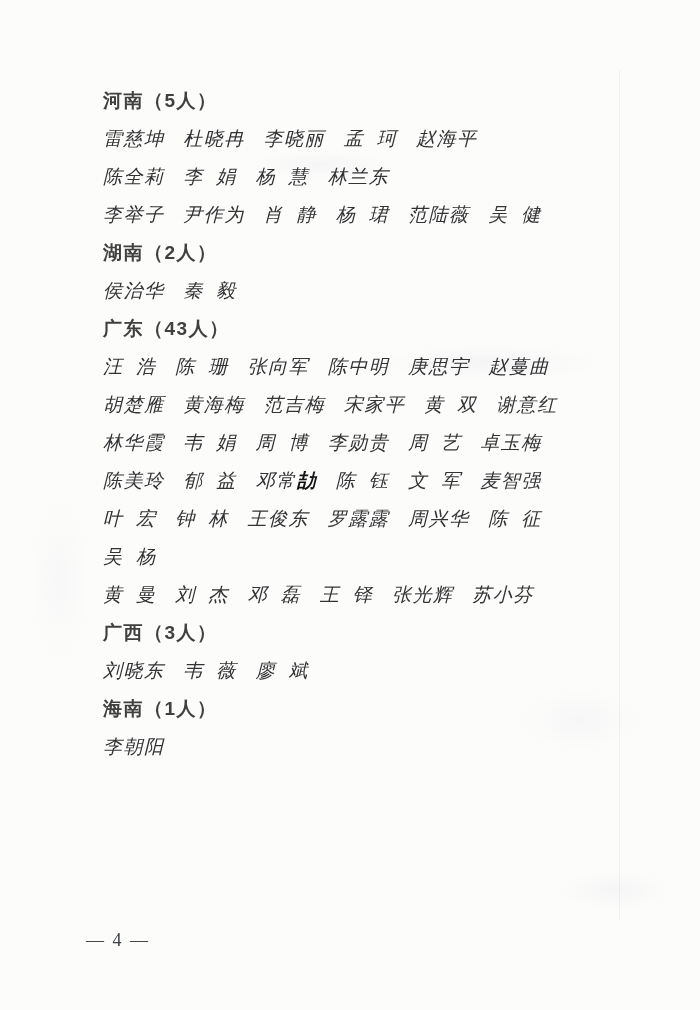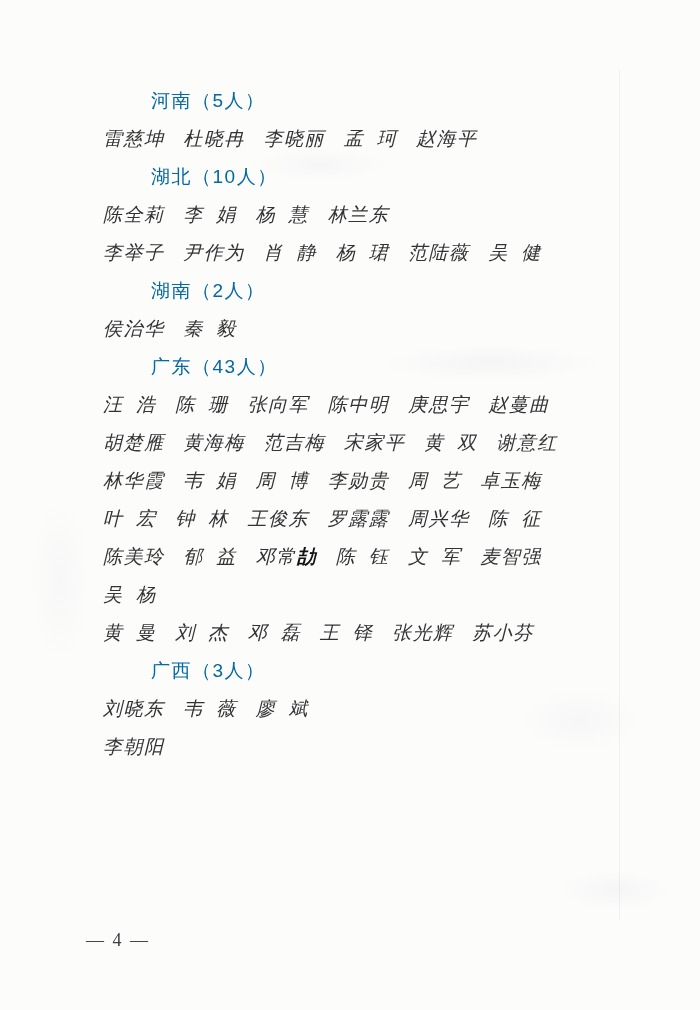--- a/index.html
+++ b/index.html
@@ -48,23 +48,22 @@
   }
   .tline {
     height: 38px;
     line-height: 38px;
     font-size: 19px;
     letter-spacing: 1.5px;
     white-space: pre-wrap;
   }
   .heading {
     font-family: "Liberation Sans", "DejaVu Sans", sans-serif;
-    font-weight: 400;
-    color: #0369a1;
-    margin-left: 48px;
+    font-weight: 700;
+    color: #404040;
   }
   .names {
     color: #333336;
     font-style: italic;
   }
   .bold-char {
     font-weight: 700;
     color: #121214;
   }
   .footer {
@@ -88,39 +87,39 @@
   <div class="scan-noise noise-3"></div>
   <div class="scan-noise noise-4"></div>
   <div class="scan-noise noise-5"></div>
   <div class="edge-line"></div>
 
   <div class="content">
 
     <div class="tline heading">河南（5人）</div>
     <div class="tline names">雷慈坤   杜晓冉   李晓丽   孟  珂   赵海平</div>
 
-    <div class="tline heading">湖北（10人）</div>
     <div class="tline names">陈全莉   李  娟   杨  慧   林兰东</div>
     <div class="tline names">李举子   尹作为   肖  静   杨  珺   范陆薇   吴  健</div>
 
     <div class="tline heading">湖南（2人）</div>
     <div class="tline names">侯治华   秦  毅</div>
 
     <div class="tline heading">广东（43人）</div>
     <div class="tline names">汪  浩   陈  珊   张向军   陈中明   庚思宇   赵蔓曲</div>
     <div class="tline names">胡楚雁   黄海梅   范吉梅   宋家平   黄  双   谢意红</div>
     <div class="tline names">林华霞   韦  娟   周  博   李勋贵   周  艺   卓玉梅</div>
+    <div class="tline names"><span>陈美玲   郁  益   邓常</span><span class="bold-char">劼</span><span>   陈  钰   文  军   麦智强</span></div>
     <div class="tline names">叶  宏   钟  林   王俊东   罗露露   周兴华   陈  征</div>
-    <div class="tline names"><span>陈美玲   郁  益   邓常</span><span class="bold-char">劼</span><span>   陈  钰   文  军   麦智强</span></div>
     <div class="tline names">吴  杨</div>
     <div class="tline names">黄  曼   刘  杰   邓  磊   王  铎   张光辉   苏小芬</div>
 
     <div class="tline heading">广西（3人）</div>
     <div class="tline names">刘晓东   韦  薇   廖  斌</div>
 
+    <div class="tline heading">海南（1人）</div>
     <div class="tline names">李朝阳</div>
 
 
   </div>
 
   <div class="footer">— 4 —</div>
 
 </div>
 
 </body></html>

